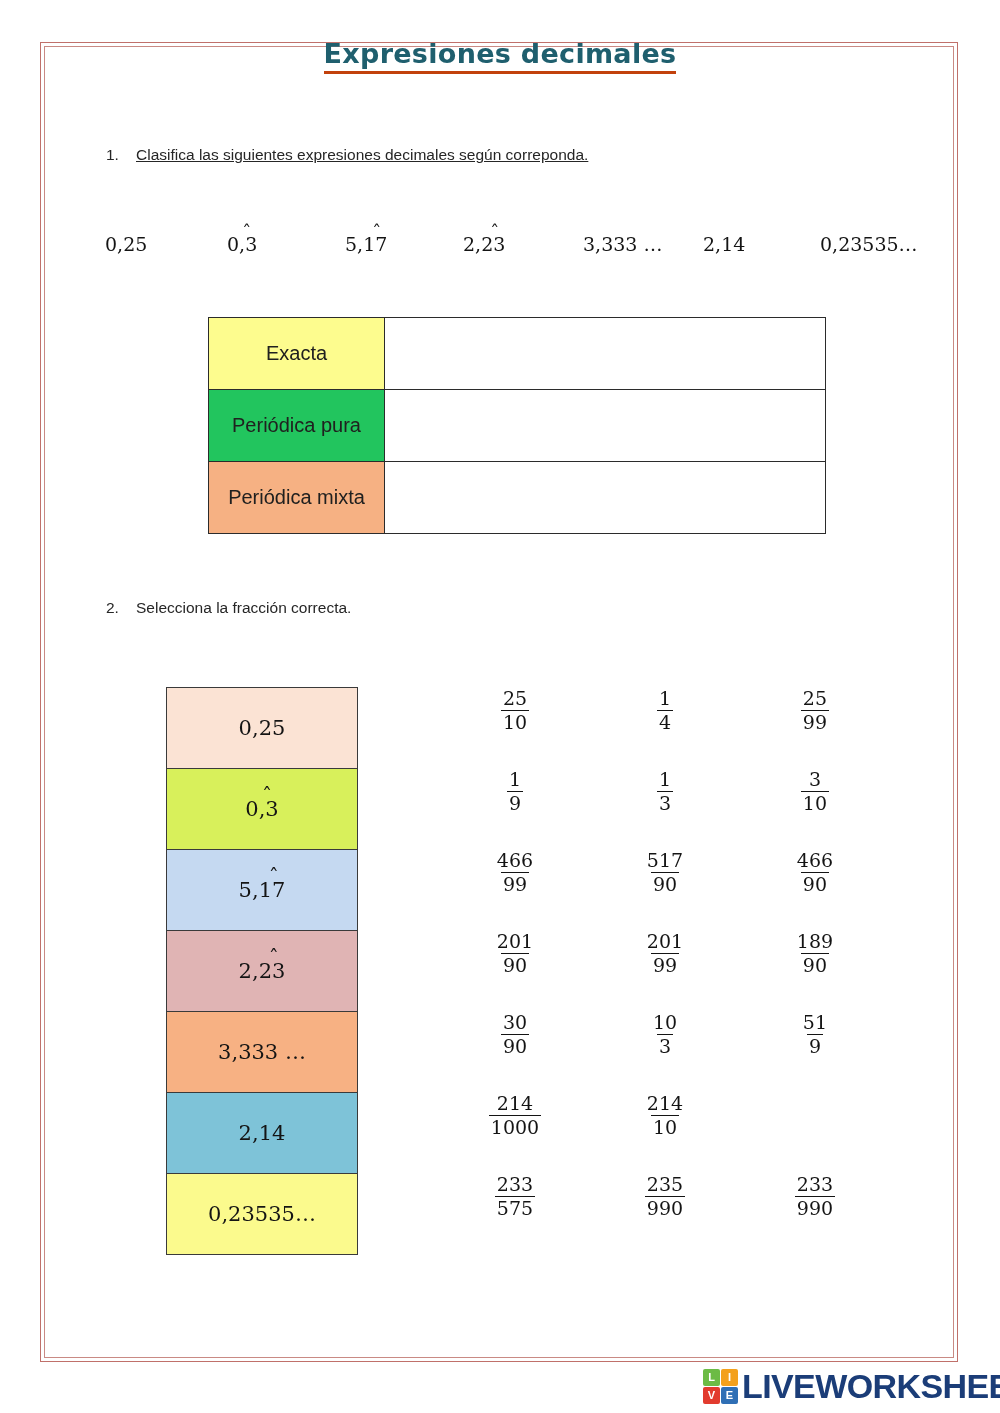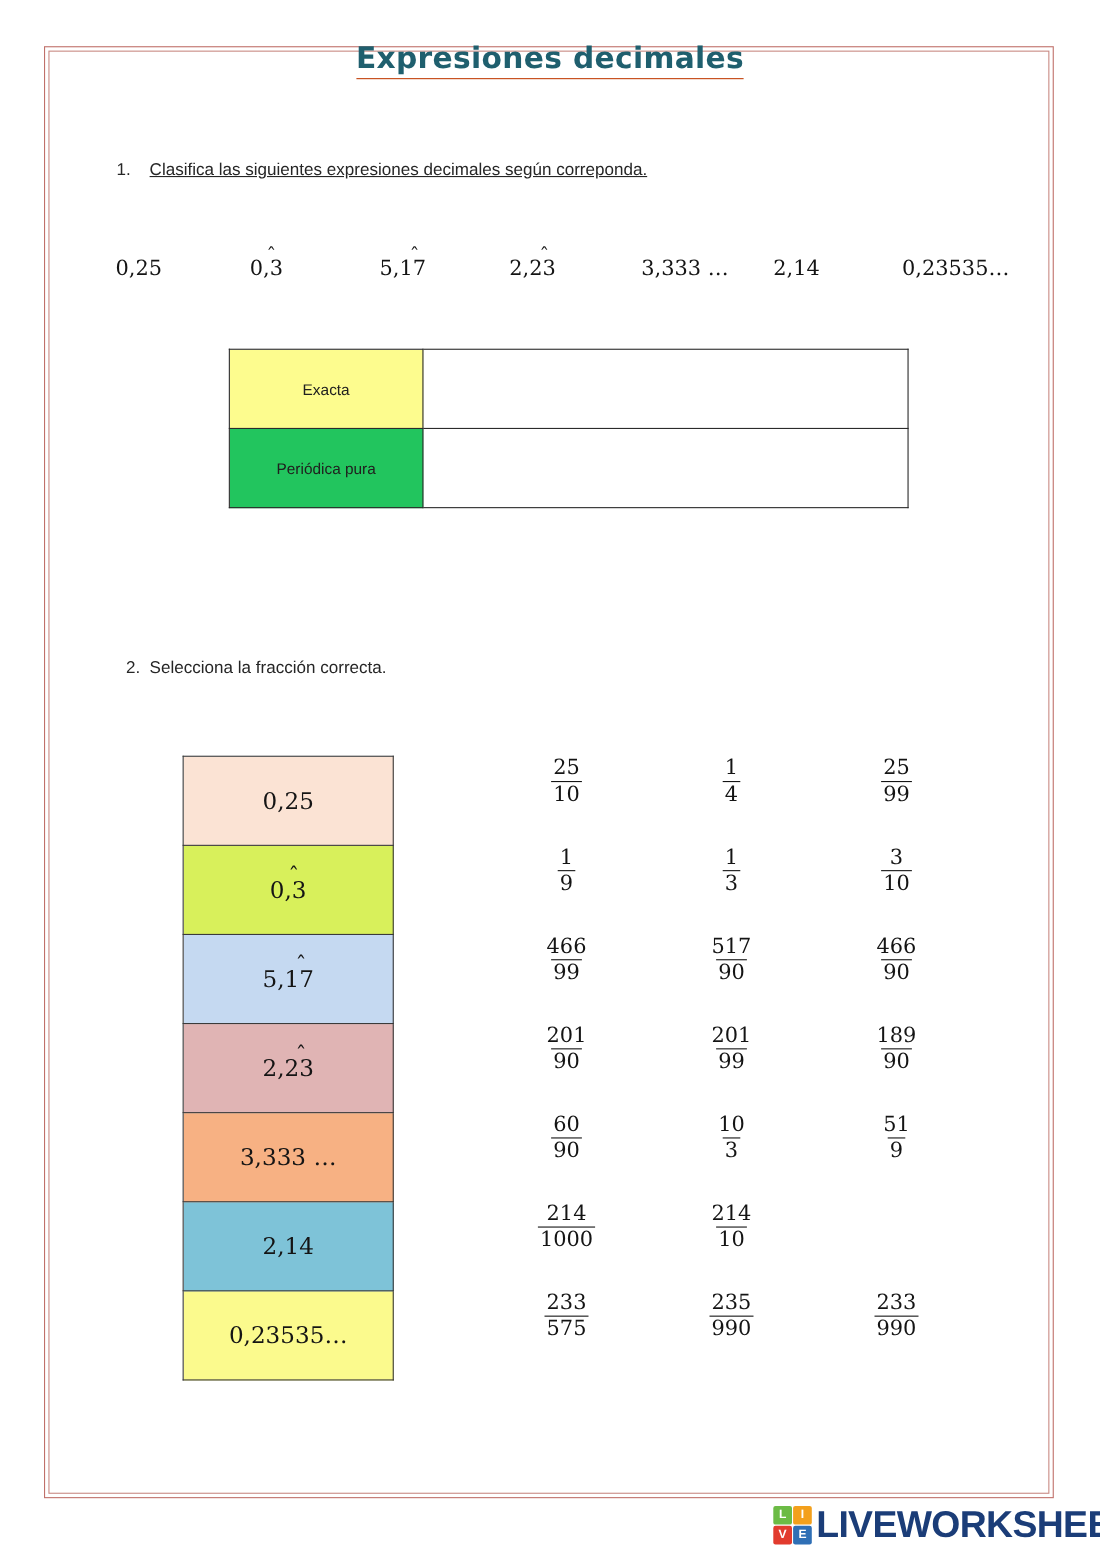--- a/index.html
+++ b/index.html
@@ -45,36 +45,36 @@
     top: 38px;
     width: 100%;
     text-align: center;
     font-size: 27px;
     font-weight: bold;
     color: #1f5f6e;
     letter-spacing: 0.3px;
     font-family: "DejaVu Sans", sans-serif;
   }
   #title span.tx {
-    border-bottom: 1px solid #c2410c;
+    border-bottom: 3px solid #c2410c;
     padding-bottom: 2px;
   }
 
   
   .instruction {
     position: absolute;
     font-size: 15.5px;
     color: #262626;
     white-space: nowrap;
     font-family: "Liberation Sans", sans-serif;
   }
   .instruction .num { display: inline-block; width: 30px; }
 
   #instruction-1 { left: 106px; top: 146px; text-decoration: underline; }
-  #instruction-2 { left: 106px; top: 599px; text-align: center; }
+  #instruction-2 { left: 106px; top: 599px; }
 
   
   #decimal-list {
     position: absolute;
     left: 105px;
     top: 233px;
     width: 820px;
     height: 34px;
     font-family: "DejaVu Serif", serif;
     font-size: 19px;
@@ -110,21 +110,21 @@
   }
   #classify-table td {
     border: 1px solid #2b2b2b;
     height: 72px;
     box-sizing: border-box;
     vertical-align: middle;
   }
   #classify-table td.label {
     width: 176px;
     text-align: center;
-    font-size: 14px;
+    font-size: 20px;
     color: #20201f;
     font-family: "Liberation Sans", sans-serif;
   }
   #classify-table td.answer {
     background: #ffffff;
   }
 
   
   #decimal-column {
     position: absolute;
@@ -246,20 +246,24 @@
 <table id="classify-table">
   <tbody id="classify-body">
       <tr>
         <td class="label" style="background: rgb(253, 252, 142);">Exacta</td>
         <td class="answer"></td>
       </tr>
       <tr>
         <td class="label" style="background: #22c55e;">Periódica pura</td>
         <td class="answer"></td>
       </tr>
+      <tr>
+        <td class="label" style="background: rgb(246, 177, 131);">Periódica mixta</td>
+        <td class="answer"></td>
+      </tr>
     </tbody>
 </table>
 
 <div class="instruction" id="instruction-2">
   <span class="num">2.</span><span>Selecciona la fracción correcta.</span>
 </div>
 
 <table id="decimal-column">
   <tbody id="decimal-column-body">
       <tr>
@@ -363,21 +367,21 @@
       <div class="frac-cell">
         <div class="fraction">
           <span class="num-part">189</span>
           <span class="den-part">90</span>
         </div>
       </div>
     </div>
     <div class="frac-row">
       <div class="frac-cell">
         <div class="fraction">
-          <span class="num-part">60</span>
+          <span class="num-part">30</span>
           <span class="den-part">90</span>
         </div>
       </div>
       <div class="frac-cell">
         <div class="fraction">
           <span class="num-part">10</span>
           <span class="den-part">3</span>
         </div>
       </div>
       <div class="frac-cell">

